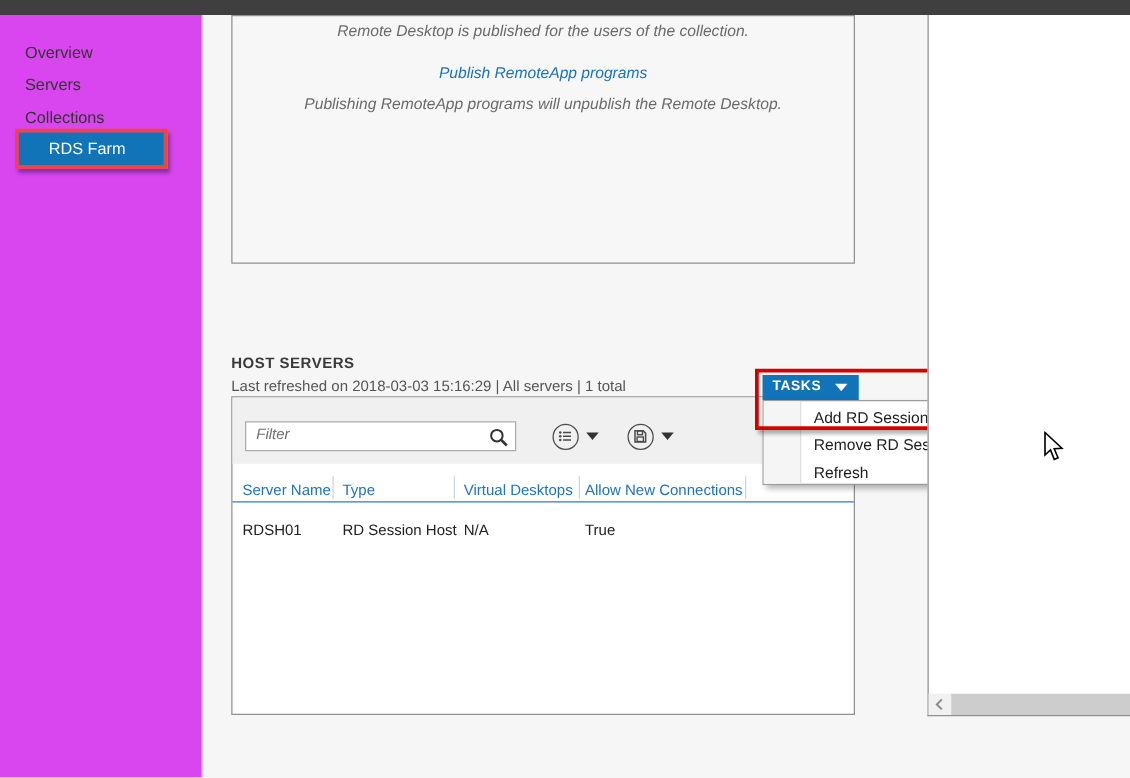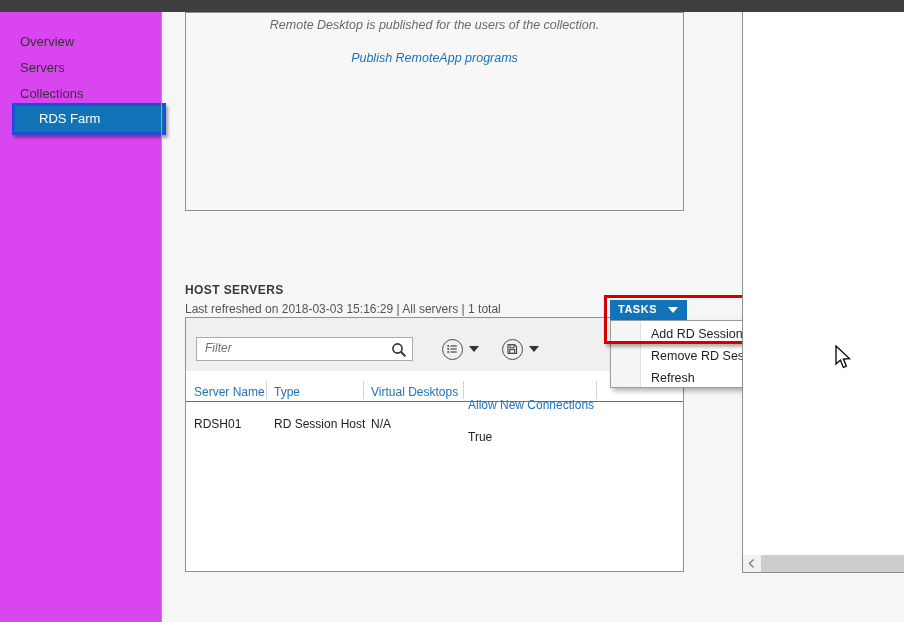--- a/index.html
+++ b/index.html
@@ -14,22 +14,22 @@
   .abs { position:absolute; }
 
   
   .topbar { left:0; top:0; width:904px; height:12px; background:#3f3f3f; }
 
   
   .sidebar { left:0; top:12px; width:161px; height:610px; background:#d946ef; }
   .side-item { position:absolute; left:20px; font-size:13px; color:#333; cursor:default; white-space:nowrap; }
   .side-divider { left:161px; top:12px; width:1px; height:610px; background:#9e9e9e; }
   .red-box-farm {
-    left:12px; top:103px; width:154px; height:32px;
-    border:3px solid #1d4ed8;
+    left:12px; top:103px; width:122px; height:32px;
+    border:3px solid #ef4444;
     box-shadow:2px 3px 3px rgba(0,0,0,0.35);
   }
   .farm-selected {
     width:100%; height:100%; background:#1274b8;
     color:#fff; font-size:13px; line-height:26px; padding-left:24px;
     white-space:nowrap;
   }
 
   
   .publish-panel {
@@ -70,21 +70,21 @@
     border-left:5px solid transparent; border-right:5px solid transparent;
     border-top:6px solid #333; cursor:pointer;
   }
   .td1 { left:283px; } .td2 { left:343px; }
 
   
   .thead-cell { position:absolute; top:67px; font-size:12px; color:#2273b8; white-space:nowrap; cursor:pointer; }
   .col-sep { position:absolute; top:63px; width:1px; height:18px; background:#c9d6e2; }
   .head-underline { position:absolute; left:0; top:83px; width:100%; height:1px; background:#2e7cbc; }
   .tcell { position:absolute; top:99px; font-size:12px; color:#222; white-space:nowrap; }
-  .c1 { left:8px; } .c2 { left:88px; } .c3 { left:185px; } .c4 { left:282px;margin-top:13px; }
+  .c1 { left:8px; } .c2 { left:88px; } .c3 { left:185px; } .c4 { left:282px; }
 
   
   .tasks-btn {
     left:610px; top:300px; width:77px; height:20px; background:#1274b8;
     color:#fff; cursor:pointer;
   }
   .tasks-label { position:absolute; left:8px; top:3px; font-size:11px; font-weight:bold; letter-spacing:0.5px; }
   .tasks-arrow {
     position:absolute; left:58px; top:7px; width:0; height:0;
     border-left:5px solid transparent; border-right:5px solid transparent;
@@ -127,20 +127,21 @@
   <div class="side-item" style="top:74px;">Collections</div>
 </div>
 <div class="abs red-box-farm">
   <div class="farm-selected">RDS Farm</div>
 </div>
 <div class="abs side-divider"></div>
 
 <div class="abs publish-panel">
   <div class="pp-line" style="top:5px;">Remote Desktop is published for the users of the collection.</div>
   <div class="pp-link" style="top:38px;">Publish RemoteApp programs</div>
+  <div class="pp-line" style="top:63px;">Publishing RemoteApp programs will unpublish the Remote Desktop.</div>
 </div>
 
 <div class="abs hs-title">HOST SERVERS</div>
 <div class="abs hs-status">Last refreshed on 2018-03-03 15:16:29 | All servers  | 1 total</div>
 
 <div class="abs host-panel">
   <div class="toolbar"></div>
 
   <div class="filter-box">
     <input class="filter-input" type="text" placeholder="Filter" style="">

